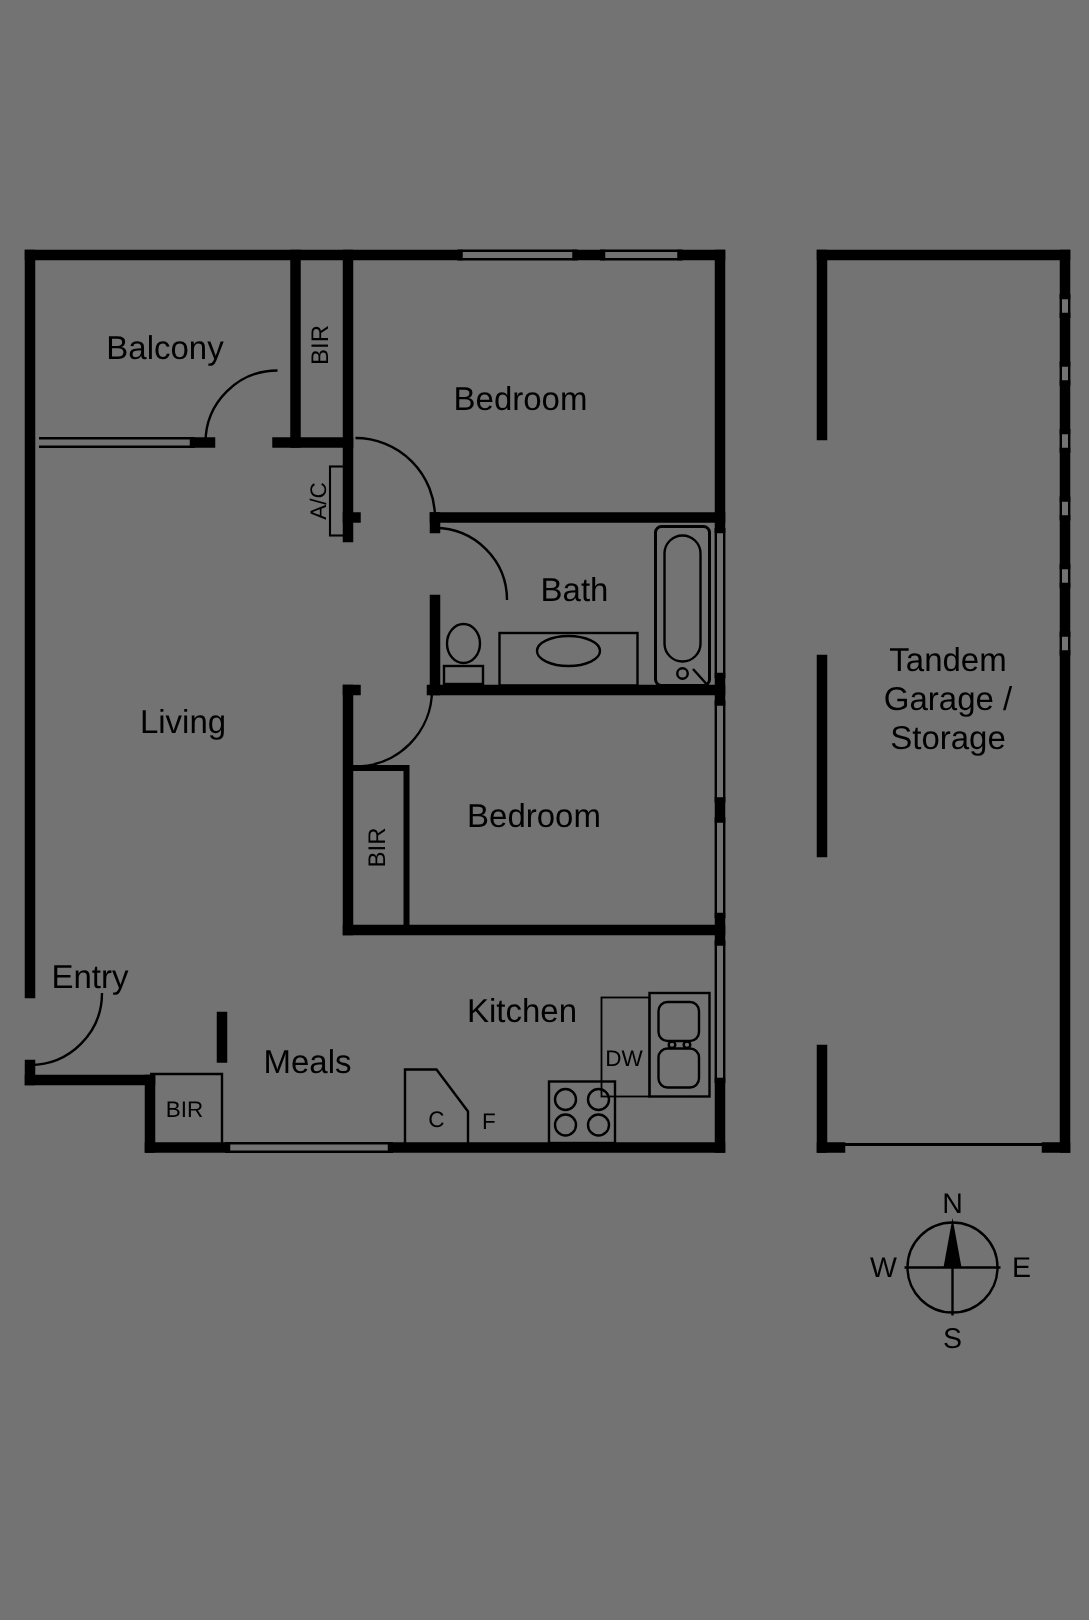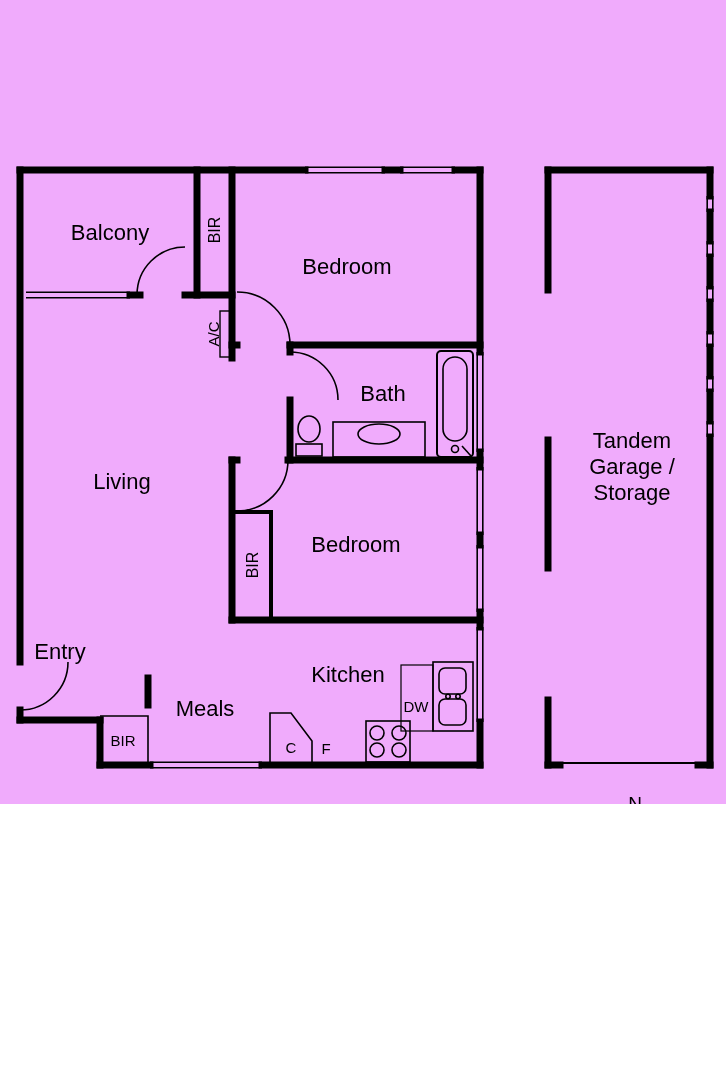--- a/index.html
+++ b/index.html
@@ -1,19 +1,19 @@
 <!DOCTYPE html>
 <html><head>
 <meta charset="utf-8">
 <style>
   html,body{margin:0;padding:0;background:#ffffff;}
   .canvas{
     position:relative;
-    width:726px;height:804px;
-    background:#f0abfc;
+    width:726px;height:1080px;
+    background:#737373;
     font-family:"Liberation Sans", sans-serif;
   }
   svg{display:block;}
   text{
     font-family:"Liberation Sans", sans-serif;
     fill:#000000;
   }
   .room-label{font-size:22px;}
   .small-label{font-size:15px;}
   .bir-label{font-size:16px;}

